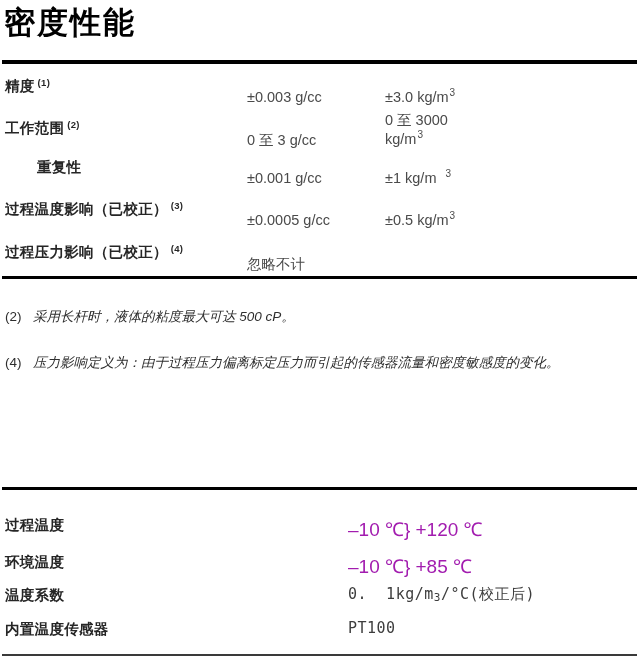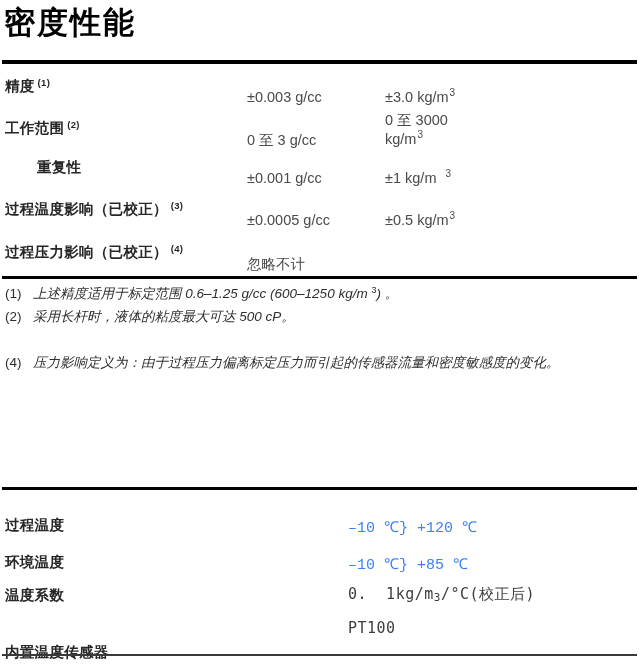--- a/index.html
+++ b/index.html
@@ -23,21 +23,21 @@
   .col-gcc { left:247px; }
   .col-kgm { left:385px; }
   .supref { font-size:9.5px; position:relative; top:-5px; margin-left:3px; color:#262626; }
   .sup3 { font-size:10px; position:relative; top:-6px; margin-left:1px; }
   .sup3-gap { margin-left:5px; }
   .fn { position:absolute; left:5px; right:6px; font-size:13.5px; color:#2e2e2e; white-space:pre; }
   .fn .mk { display:inline-block; width:28px; font-style:normal; }
   .fn .it { font-style:italic; }
   .fn .lat { font-style:italic; }
   .fn .fsup { font-size:9px; position:relative; top:-5px; }
-  .tval { position:absolute; left:348px; font-size:15px; color:#3b82f6; white-space:pre;font-family:Liberation Mono, monospace; }
+  .tval { position:absolute; left:348px; font-size:19px; color:#a21caf; white-space:pre; }
   .mono {
     font-family:"DejaVu Sans Mono","Liberation Mono",monospace;
     font-size:15px; color:#3d3d3d; letter-spacing:0.5px;
   }
   .msub { font-size:11px; position:relative; top:2px; }
 </style>
 </head>
 <body>
 
 <div class="page">
@@ -70,21 +70,20 @@
     <span class="val col-kgm" style="top:200px;"><span>±0.5 kg/m</span><span class="sup3">3</span></span>
   </div>
 
   <div>
     <span class="lbl" style="top:243px;"><span>过程压力影响（已校正）</span><span class="supref">(4)</span></span>
     <span class="val col-gcc" style="top:243px;">忽略不计</span>
   </div>
 
   <div class="rule" style="top:276px; height:3px;"></div>
 
-  <div class="fn" style="top:285px;"><span class="mk">(1)</span><span class="it">上述精度适用于标定范围 </span><span class="lat">0.6–1.25 g/cc (600–1250 kg/m </span><span class="fsup">3</span><span class="it">) 。</span></div>
   <div class="fn" style="top:308px;"><span class="mk">(2)</span><span class="it">采用长杆时，液体的粘度最大可达 500 cP。</span></div>
   <div class="fn" style="top:354px;"><span class="mk">(4)</span><span class="it">压力影响定义为：由于过程压力偏离标定压力而引起的传感器流量和密度敏感度的变化。</span></div>
 
   <div class="rule" style="top:487px; height:3px;"></div>
 
   <div>
     <span class="lbl" style="top:516px;">过程温度</span>
     <span class="tval" style="top:516px;">–10 ℃} +120 ℃</span>
   </div>
 
@@ -92,19 +91,19 @@
     <span class="lbl" style="top:553px;">环境温度</span>
     <span class="tval" style="top:553px;">–10 ℃} +85 ℃</span>
   </div>
 
   <div>
     <span class="lbl" style="top:586px;">温度系数</span>
     <span class="tval mono" style="top:585px;"><span>0.  1kg/m</span><span class="msub">3</span><span>/°C(校正后)</span></span>
   </div>
 
   <div>
-    <span class="lbl" style="top:620px;margin-top:23px;">内置温度传感器</span>
+    <span class="lbl" style="top:620px;">内置温度传感器</span>
     <span class="tval mono" style="top:619px;">PT100</span>
   </div>
 
   <div class="rule" style="top:654px; height:2px; background:#3a3a3a;"></div>
 
 </div>
 
 </body></html>

